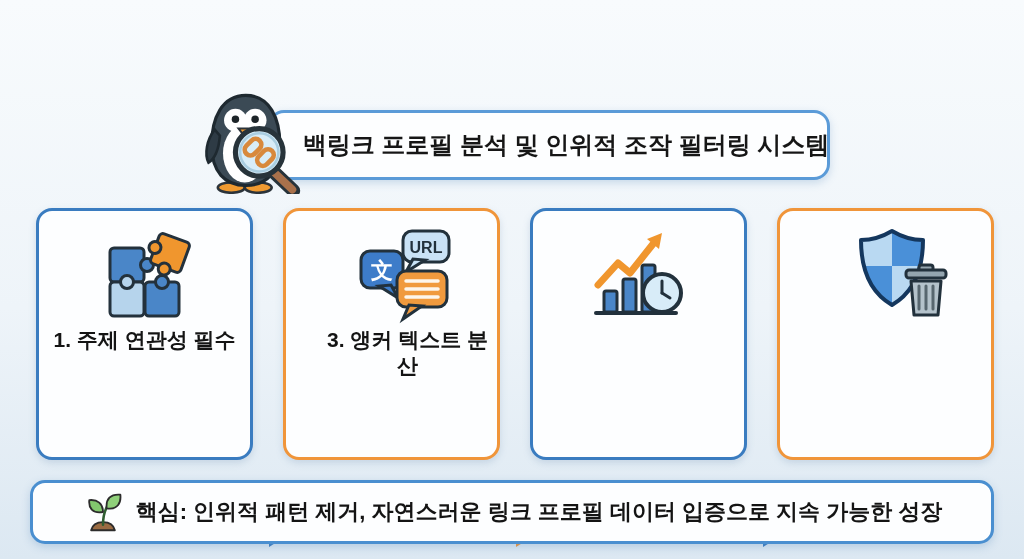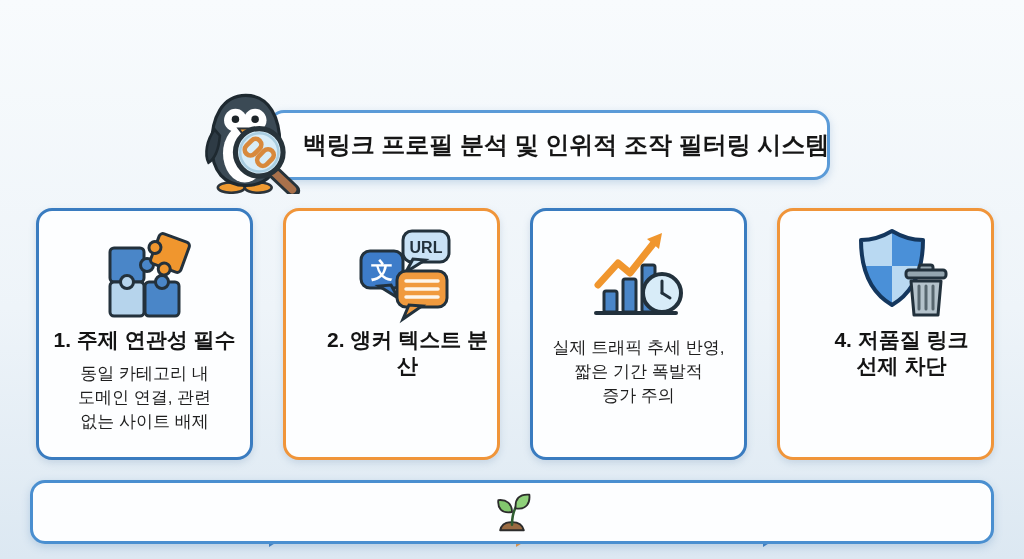--- a/index.html
+++ b/index.html
@@ -109,23 +109,20 @@
             <circle cx="72" cy="57" r="6.5" fill="#4a86c8"></circle>
             <g transform="rotate(20 80 28)">
               <rect x="64" y="12" width="32" height="32" rx="4" fill="#f0962e"></rect>
               <circle cx="64" cy="28" r="6" fill="#f0962e"></circle>
               <circle cx="80" cy="45" r="6" fill="#f0962e"></circle>
             </g>
           </g>
         </svg>
       </div>
       <div class="card-title">1. 주제 연관성 필수</div>
-      <div class="card-body">동일 카테고리 내
-도메인 연결, 관련
-없는 사이트 배제</div>
     </div>
 
     <div class="card card--orange c2">
       <div class="card-icon">
         <svg width="110" height="100" viewBox="0 0 110 100">
           <g stroke="#22313c" stroke-width="3">
             <rect x="50" y="6" width="46" height="31" rx="9" fill="#c9e2f6"></rect>
             <polygon points="60,34 53,47 72,35" fill="#c9e2f6"></polygon>
           </g>
           <text x="73" y="28" text-anchor="middle" font-size="16" font-weight="bold" fill="#22313c" font-family="Liberation Sans, sans-serif">URL</text>
@@ -138,42 +135,39 @@
             <rect x="44" y="46" width="50" height="36" rx="9" fill="#f09a3e"></rect>
             <polygon points="56,80 50,94 69,81" fill="#f09a3e"></polygon>
           </g>
           <g stroke="#fdf6ec" stroke-width="3.5" stroke-linecap="round">
             <line x1="53" y1="56" x2="85" y2="56"></line>
             <line x1="53" y1="64" x2="85" y2="64"></line>
             <line x1="53" y1="72" x2="85" y2="72"></line>
           </g>
         </svg>
       </div>
-      <div class="card-title">2. 앵커 텍스트 분산</div>
+      <div class="card-title">3. 앵커 텍스트 분산</div>
     </div>
 
     <div class="card card--blue c3">
       <div class="card-icon">
         <svg width="110" height="100" viewBox="0 0 110 100">
           <g fill="#4a86c8" stroke="#22313c" stroke-width="3">
             <rect x="20" y="66" width="13" height="21" rx="2"></rect>
             <rect x="39" y="54" width="13" height="33" rx="2"></rect>
             <rect x="58" y="40" width="13" height="47" rx="2"></rect>
           </g>
           <line x1="12" y1="88" x2="92" y2="88" stroke="#22313c" stroke-width="4" stroke-linecap="round"></line>
           <polyline points="14,60 34,38 46,48 69,19" fill="none" stroke="#f0962e" stroke-width="7" stroke-linecap="round" stroke-linejoin="round"></polyline>
           <polygon points="78,8 75,24 63,14" fill="#f0962e"></polygon>
           <circle cx="78" cy="68" r="19" fill="#d8ecf8" stroke="#22313c" stroke-width="4"></circle>
           <line x1="78" y1="68" x2="78" y2="56" stroke="#22313c" stroke-width="3" stroke-linecap="round"></line>
           <line x1="78" y1="68" x2="86" y2="73" stroke="#22313c" stroke-width="3" stroke-linecap="round"></line>
         </svg>
       </div>
-      <div class="card-body">실제 트래픽 추세 반영,
-짧은 기간 폭발적
-증가 주의</div>
     </div>
 
     <div class="card card--orange c4">
       <div class="card-icon">
         <svg width="110" height="100" viewBox="0 0 110 100">
           <defs>
             <clipPath id="shieldClip">
               <path d="M45 6 C55 12 66 15 76 15 C76 42 69 66 45 80 C21 66 14 42 14 15 C24 15 35 12 45 6 Z"></path>
             </clipPath>
           </defs>
@@ -188,22 +182,20 @@
             <rect x="59" y="45" width="40" height="8" rx="3" fill="#94a5af"></rect>
             <path d="M64 56 L94 56 L91 90 L67 90 Z" fill="#b4c2cb" stroke-linejoin="round"></path>
           </g>
           <g stroke="#57666f" stroke-width="3" stroke-linecap="round">
             <line x1="72" y1="61" x2="72" y2="84"></line>
             <line x1="79" y1="61" x2="79" y2="84"></line>
             <line x1="86" y1="61" x2="86" y2="84"></line>
           </g>
         </svg>
       </div>
-      <div class="card-title">4. 저품질 링크
-선제 차단</div>
     </div>
 
     <svg class="flow-arrow a1" viewBox="0 0 42 46">
       <path d="M9 3 L9 25 L24 25" fill="none" stroke="currentColor" stroke-width="5" stroke-linecap="round" stroke-linejoin="round"></path>
       <polygon points="23,15 39,25 23,35" fill="currentColor"></polygon>
     </svg>
     <svg class="flow-arrow a2" viewBox="0 0 42 46">
       <path d="M9 3 L9 25 L24 25" fill="none" stroke="currentColor" stroke-width="5" stroke-linecap="round" stroke-linejoin="round"></path>
       <polygon points="23,15 39,25 23,35" fill="currentColor"></polygon>
     </svg>
@@ -213,15 +205,16 @@
     </svg>
   </div>
 
   <div class="footer-bar">
     <svg width="42" height="46" viewBox="0 0 46 46">
       <path d="M10 43 Q12 34 23 34 Q34 34 36 43 Z" fill="#9a6b42" stroke="#2c2c2c" stroke-width="2" stroke-linejoin="round"></path>
       <path d="M23 37 C23 28 24 23 28 16" stroke="#2f5d31" stroke-width="2.8" fill="none" stroke-linecap="round"></path>
       <path d="M23 23 C12 25 7 19 8 10 C17 9 23 14 23 23 Z" fill="#82c86e" stroke="#2c2c2c" stroke-width="2" stroke-linejoin="round"></path>
       <path d="M27 19 C39 21 43 13 42 4 C31 3 26 9 27 19 Z" fill="#8fd07a" stroke="#2c2c2c" stroke-width="2" stroke-linejoin="round"></path>
     </svg>
+    <span class="footer-text">핵심: 인위적 패턴 제거, 자연스러운 링크 프로필 데이터 입증으로 지속 가능한 성장</span>
   </div>
 
 </div>
 
 </body></html>

